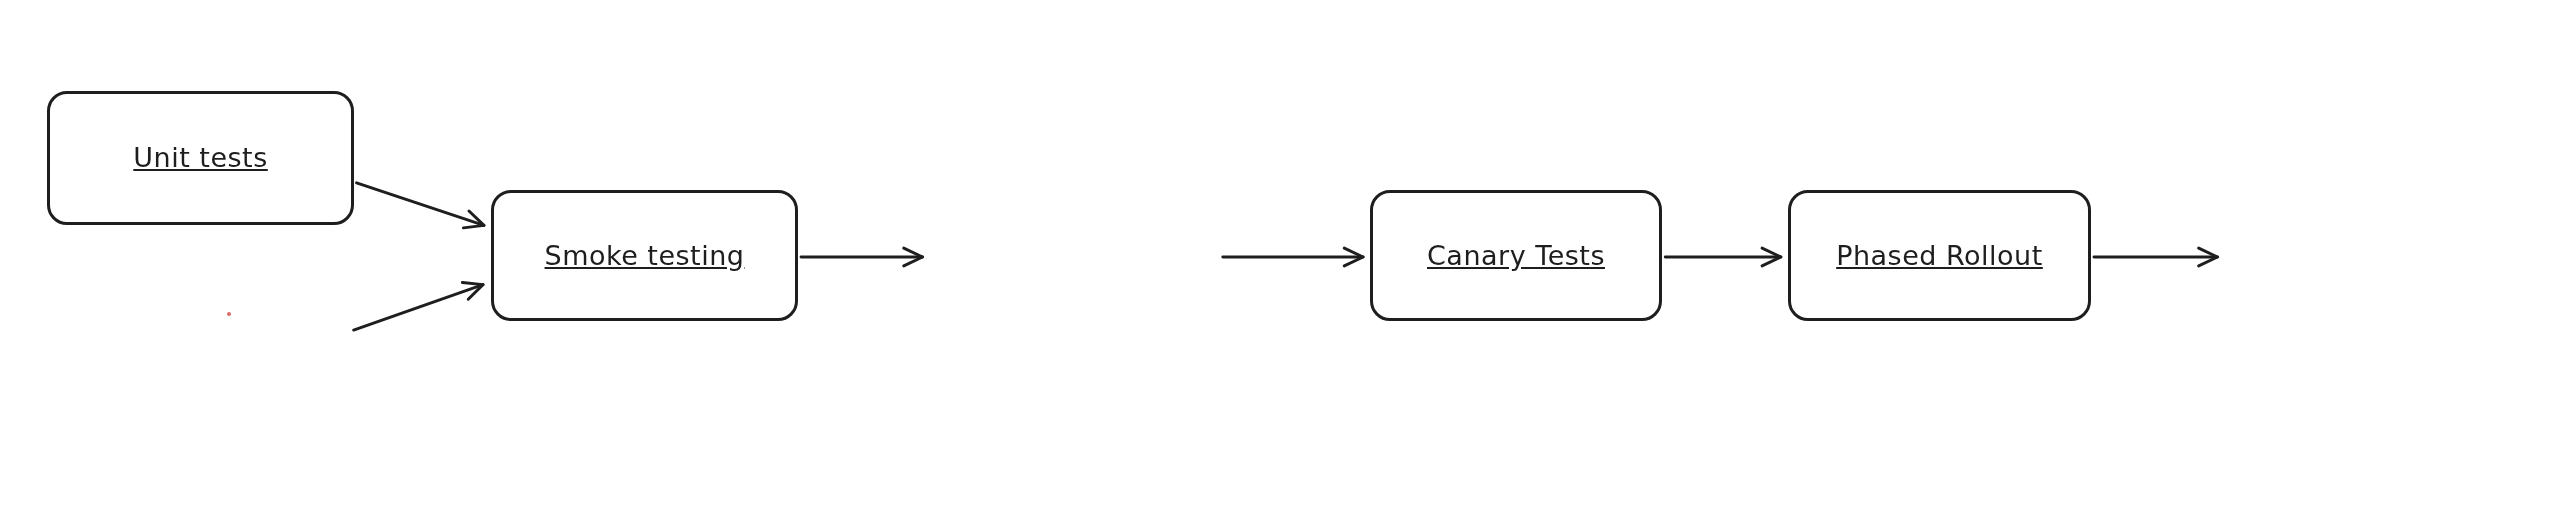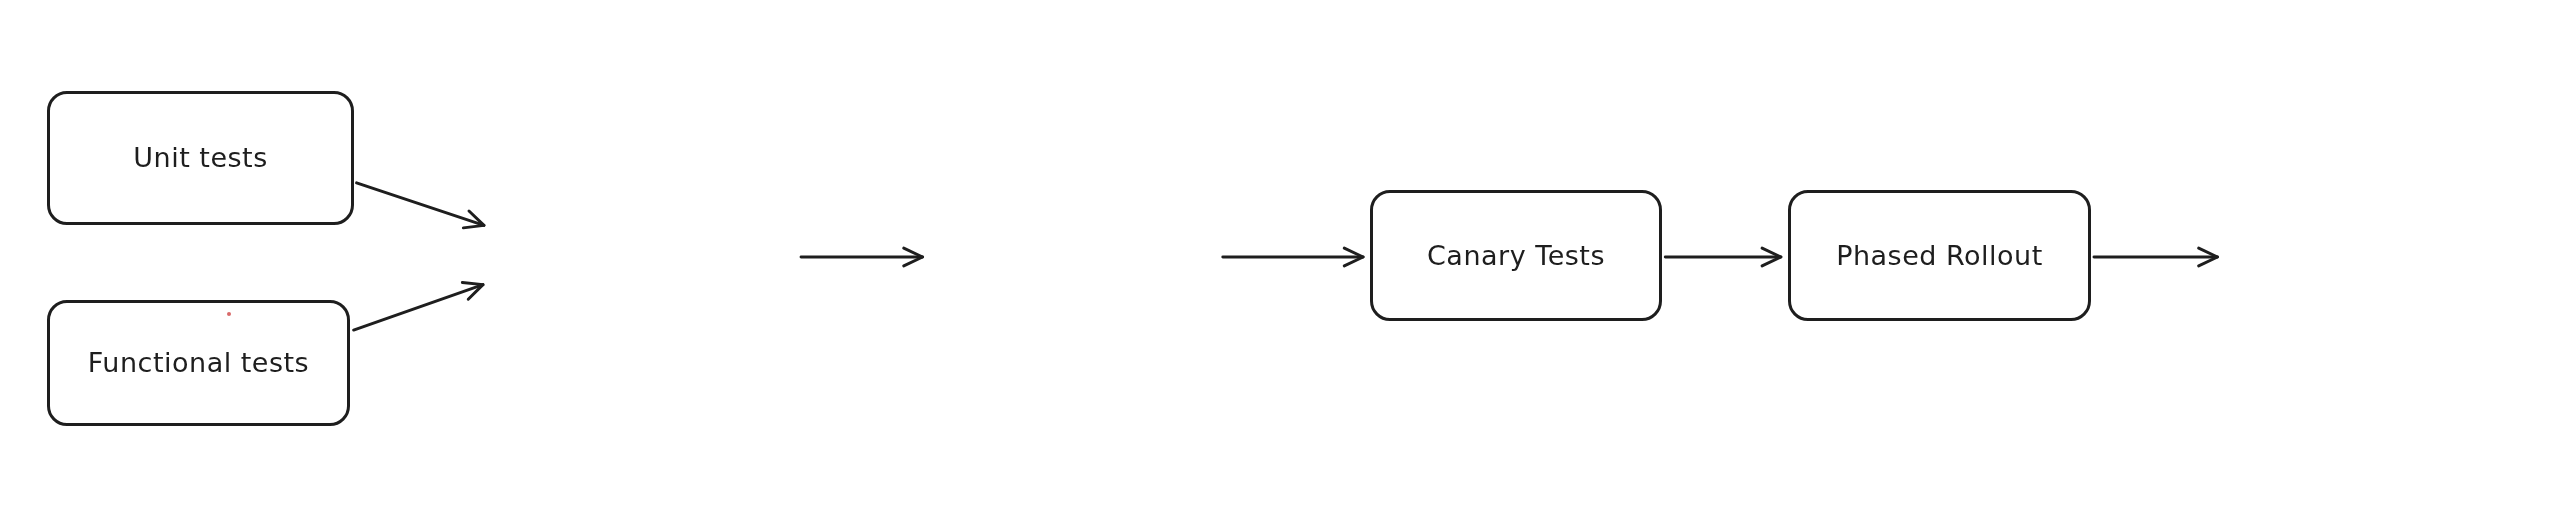--- a/index.html
+++ b/index.html
@@ -33,20 +33,21 @@
     align-items: center;
     justify-content: center;
   }
   .node-label {
     color: #1e1e1e;
     font-size: 27px;
     line-height: 1.25;
     text-align: center;
     white-space: pre-line;
     letter-spacing: 0.5px;
+    text-decoration: underline;
   }
   .red-dot {
     position: absolute;
     left: 227px;
     top: 312px;
     width: 4px;
     height: 4px;
     border-radius: 50%;
     background: #d96a6a;
   }
@@ -67,24 +68,24 @@
     <path d="M 811 260 L 934 260" fill="none" stroke="#1e1e1e" stroke-width="3" stroke-linecap="round" marker-end="url(#ah)"></path>
     <path d="M 1238 260 L 1380 260" fill="none" stroke="#1e1e1e" stroke-width="3" stroke-linecap="round" marker-end="url(#ah)"></path>
     <path d="M 1686 260 L 1803 260" fill="none" stroke="#1e1e1e" stroke-width="3" stroke-linecap="round" marker-end="url(#ah)"></path>
     <path d="M 2120 260 L 2245 260" fill="none" stroke="#1e1e1e" stroke-width="3" stroke-linecap="round" marker-end="url(#ah)"></path>
   </svg>
 
   <div class="node" style="left:47px; top:91px; width:307px; height:134px">
     <span class="node-label">Unit tests</span>
   </div>
 
-  <div class="node" style="left:47px; top:300px; width:303px; height:126px">
-    <span class="node-label">Functional tests</span>
+
+  <div class="node" style="left:491px; top:190px; width:307px; height:131px">
+    <span class="node-label">Smoke testing</span>
   </div>
-
 
 
   <div class="node" style="left:1370px; top:190px; width:292px; height:131px">
     <span class="node-label">Canary Tests</span>
   </div>
 
   <div class="node" style="left:1788px; top:190px; width:303px; height:131px">
     <span class="node-label">Phased Rollout</span>
   </div>
 

